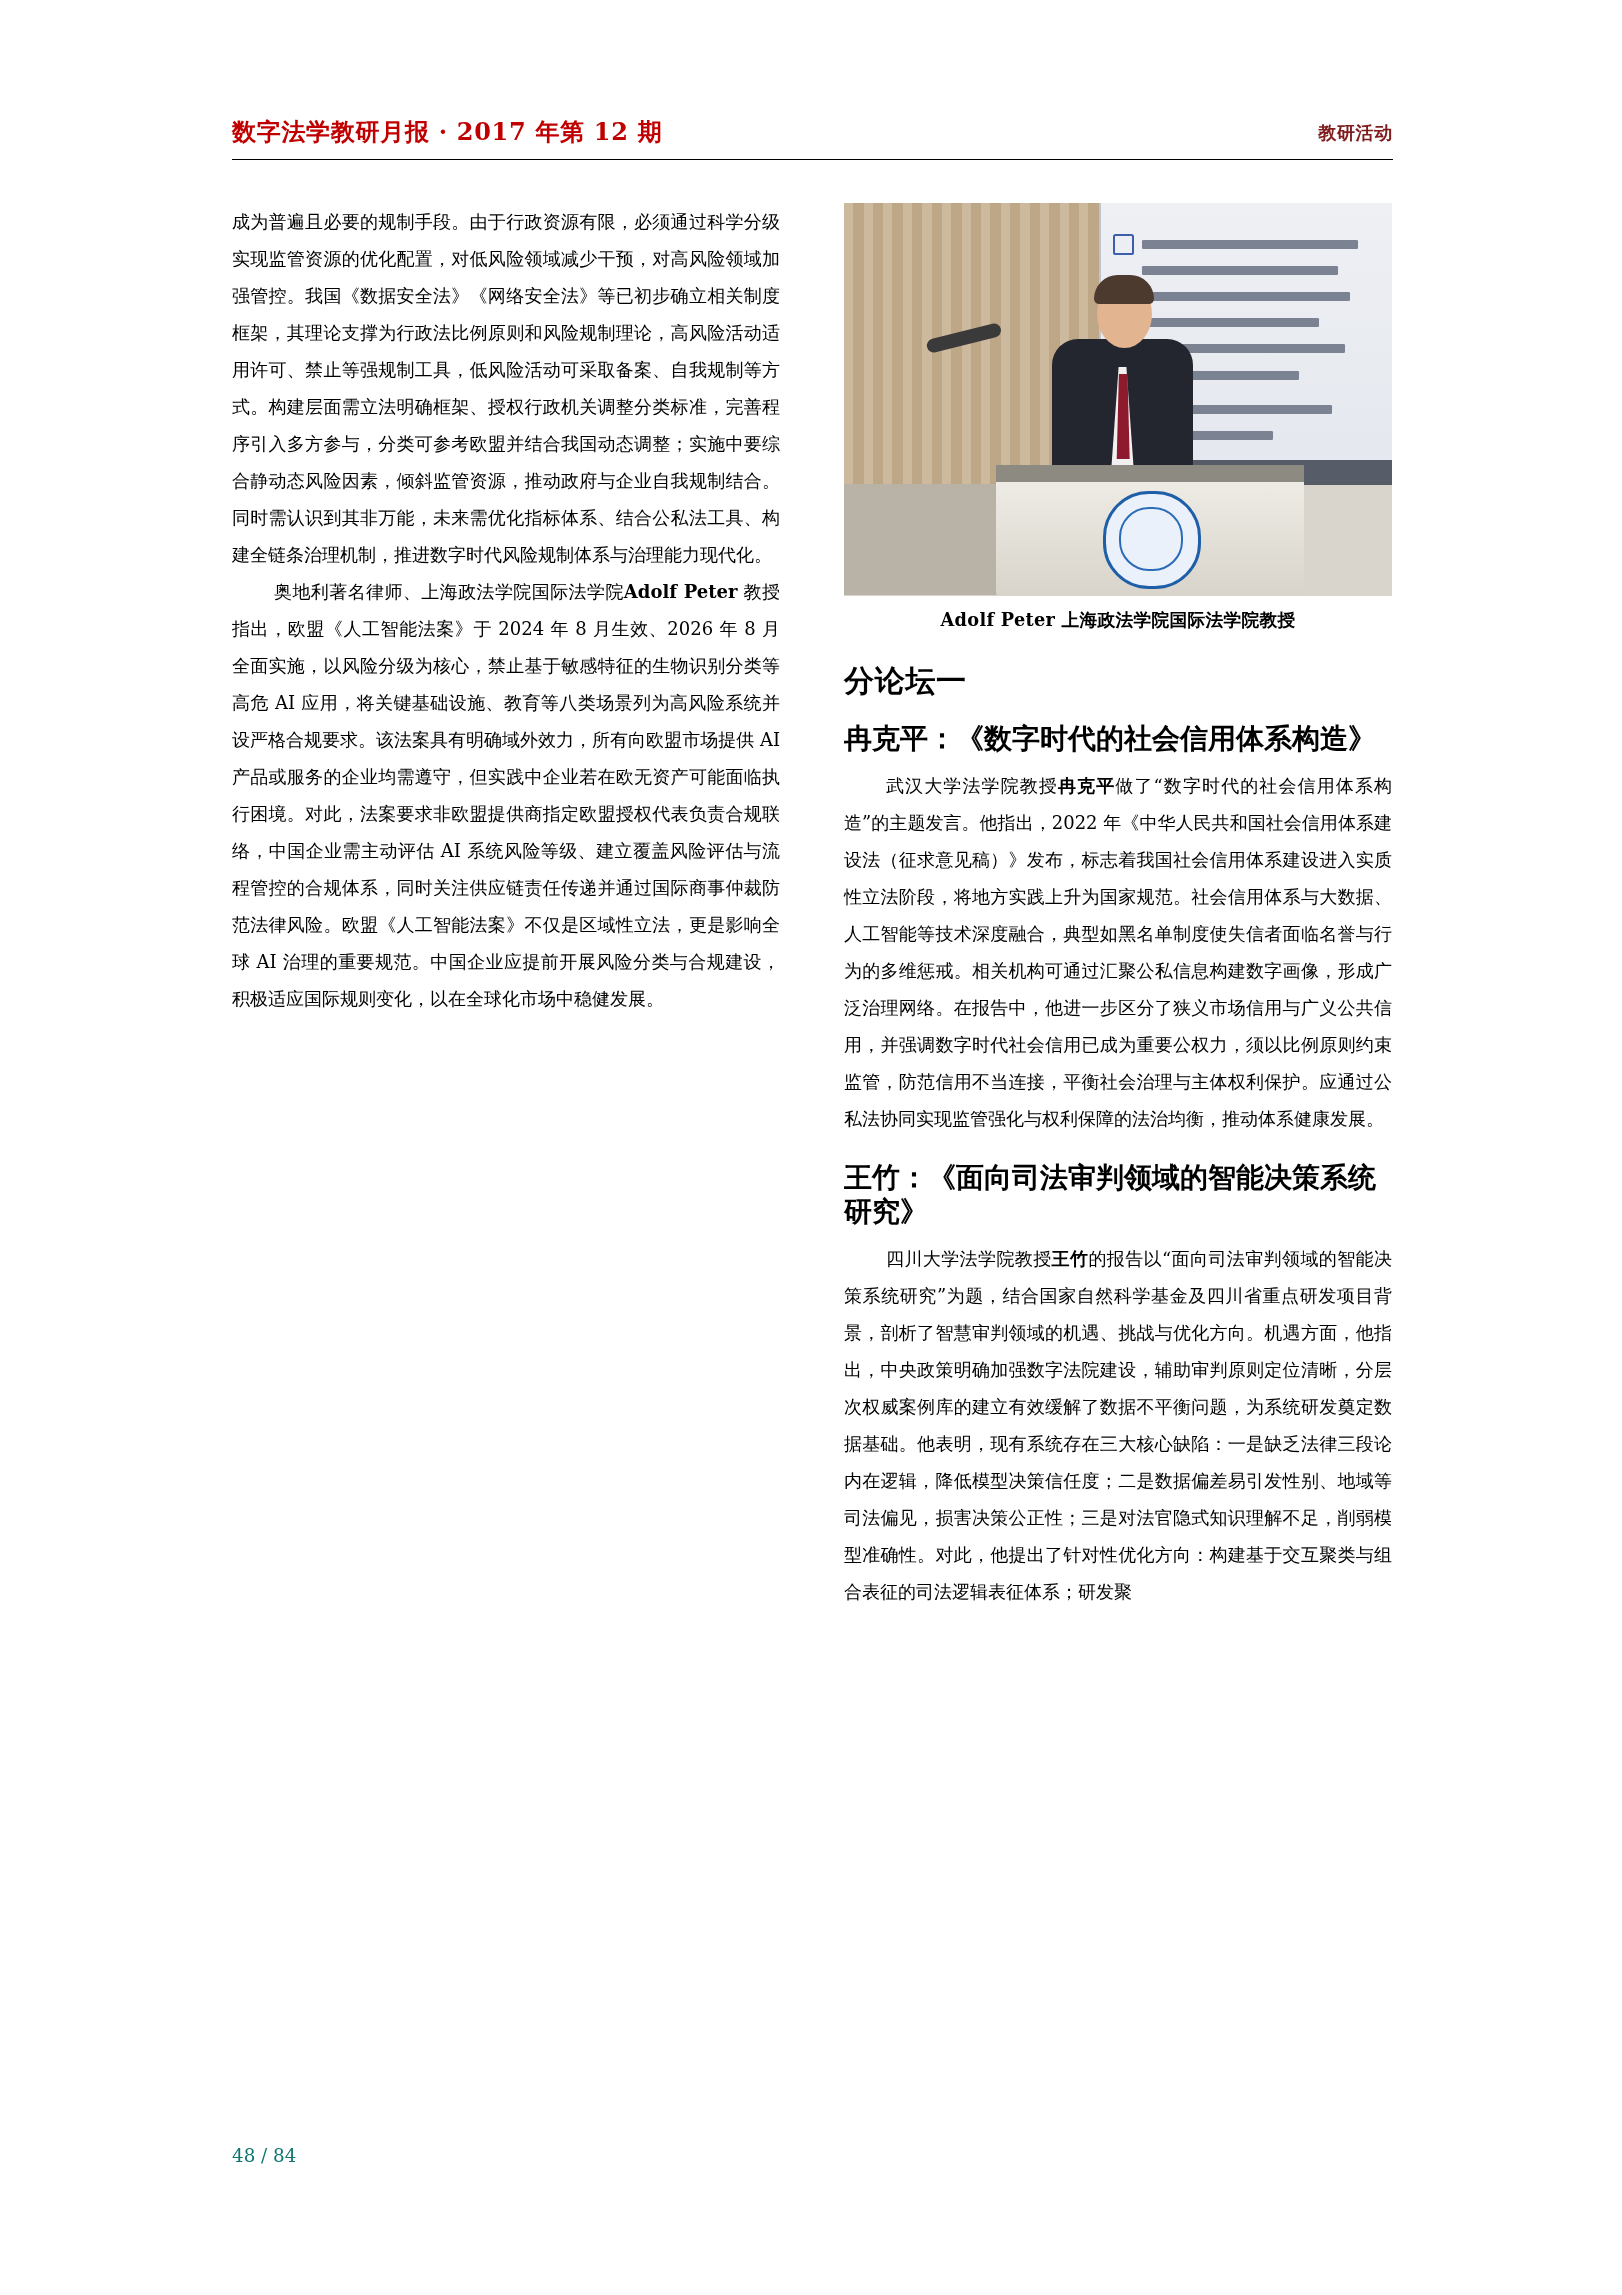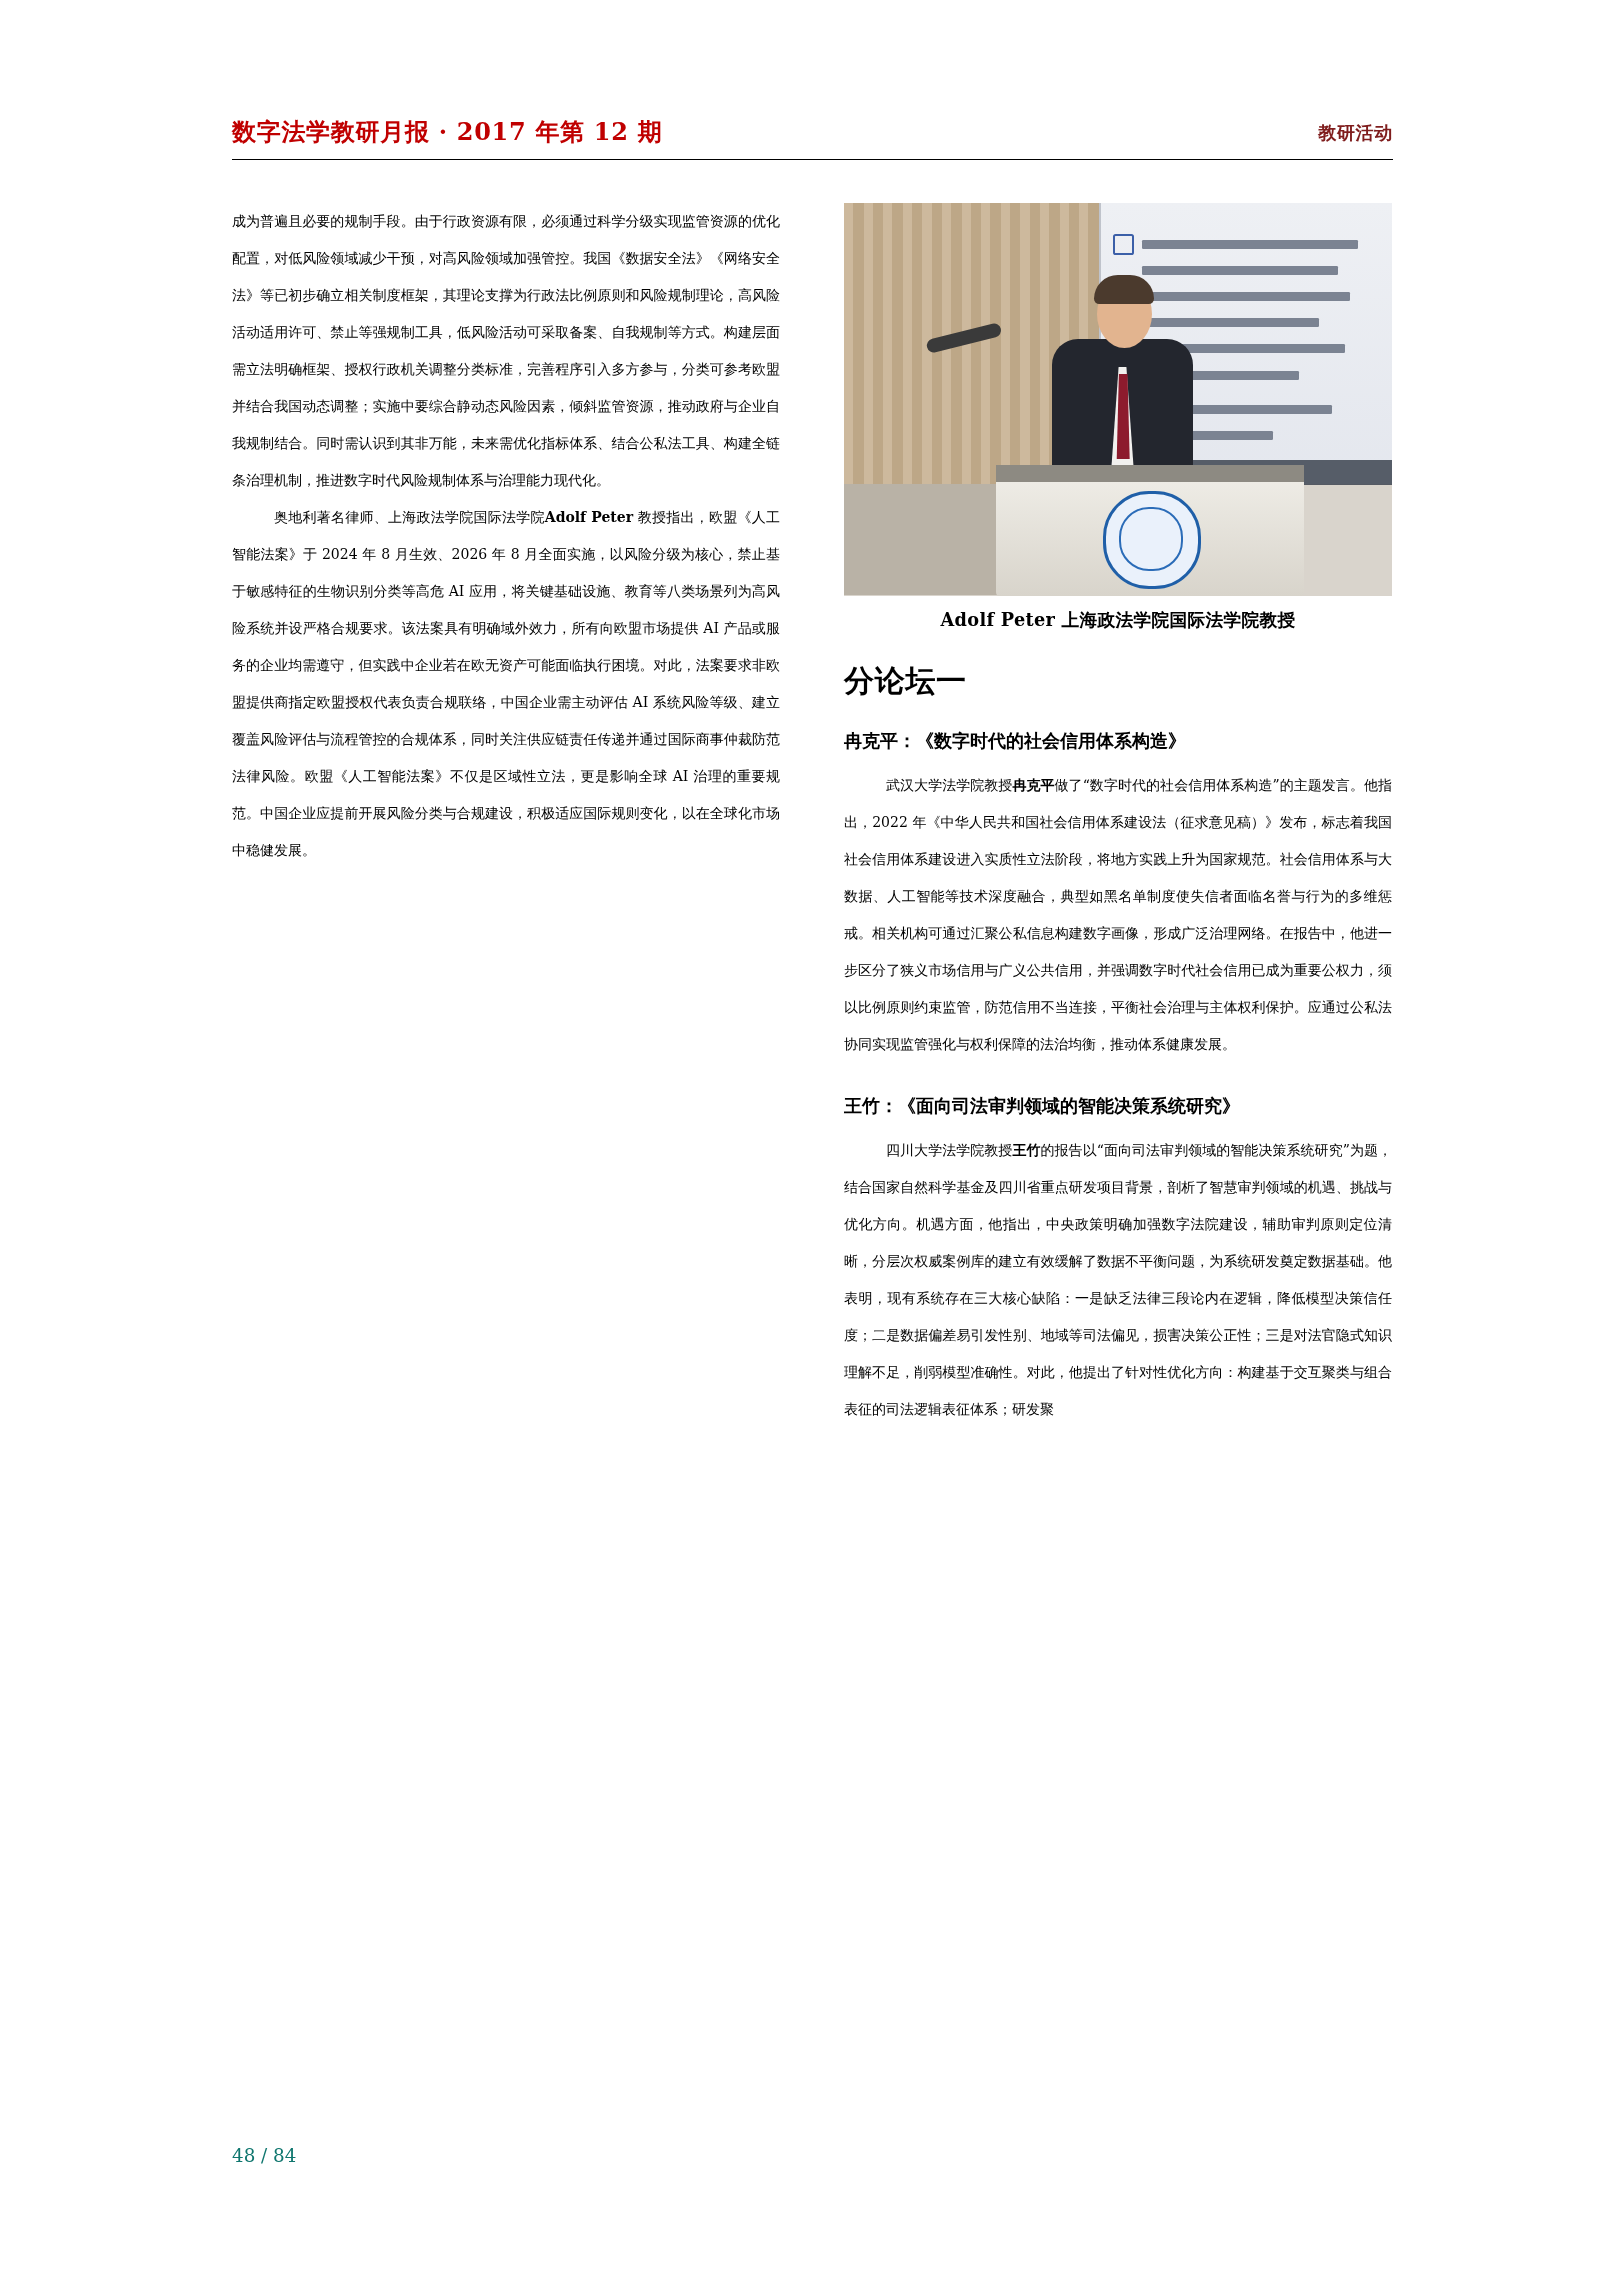--- a/index.html
+++ b/index.html
@@ -53,21 +53,21 @@
   .col {
     position: absolute;
     top: 203px;
     width: 548px;
   }
   .col-left { left: 232px; }
   .col-right { left: 844px; }
 
   p.body {
     margin: 0 0 0 0;
-    font-size: 14px;
+    font-size: 18px;
     line-height: 37px;
     text-align: justify;
     text-justify: inter-ideograph;
     font-family: "DejaVu Serif", serif;
   }
   p.indent { text-indent: 42px; }
 
   .figure {
     margin: 17px 0 0 0;
     text-align: center;
@@ -80,25 +80,25 @@
     letter-spacing: 0.3px;
   }
   .h-section {
     font-size: 30px;
     font-weight: bold;
     margin: 29px 0 18.3px 0;
     font-family: "DejaVu Serif", serif;
     letter-spacing: 0.7px;
   }
   .h-sub {
-    font-size: 18px;
+    font-size: 28px;
     font-weight: bold;
     line-height: 34px;
     margin: 26px 0 9.2px 0;
-    font-family: Liberation Serif, serif;
+    font-family: Liberation Mono, monospace;
   }
   .h-sub.first { margin-top: 22px; }
   b.inl { font-weight: bold; }
 
   .footer {
     position: absolute;
     left: 232px;
     top: 2145px;
     font-size: 18.3px;
     color: #0f766e;

